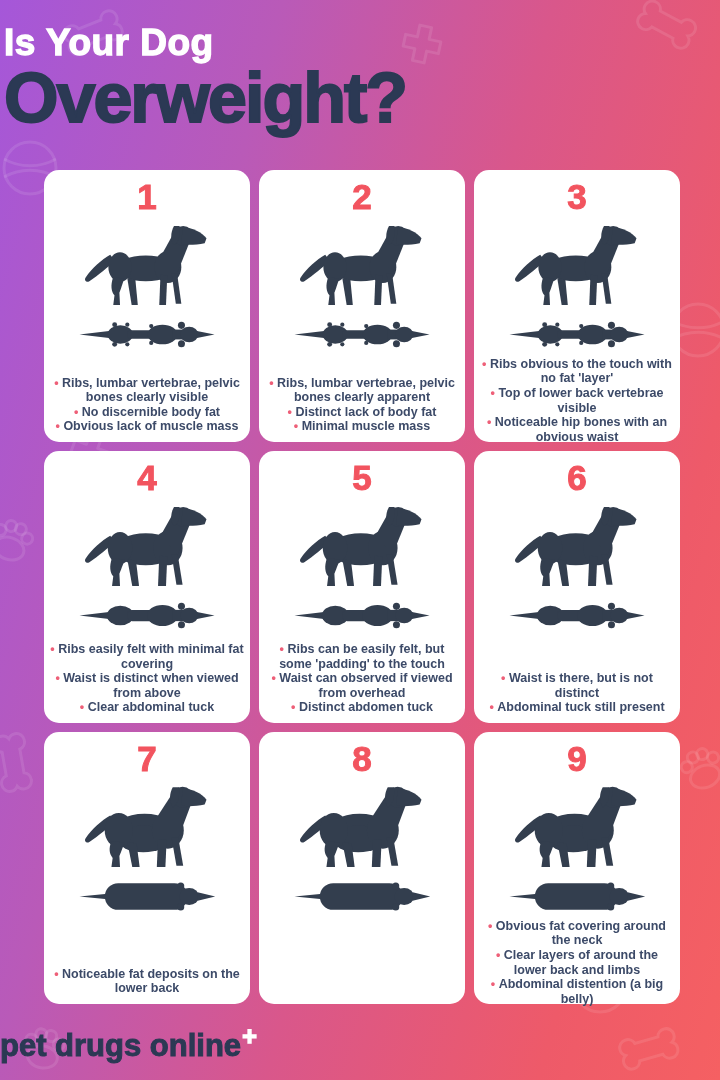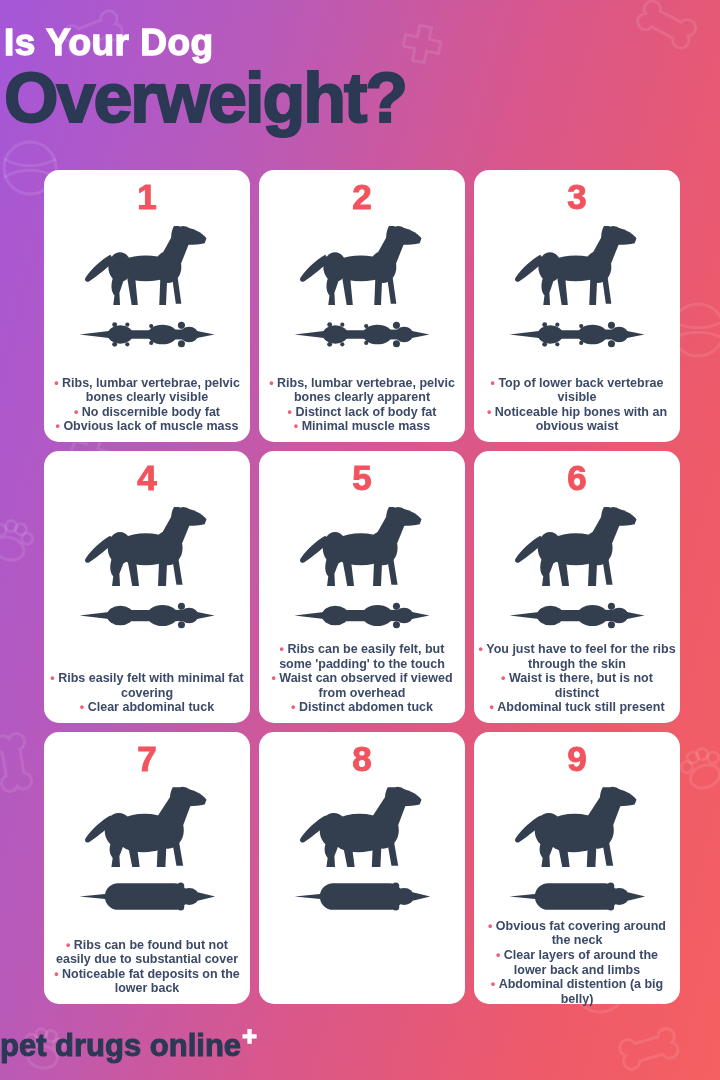--- a/index.html
+++ b/index.html
@@ -218,35 +218,37 @@
 
     <div class="card">
       <div class="score">3</div>
       <svg class="side-svg" viewBox="0 0 220 150">
           <use href="#dog-side-thin"></use>
         </svg>
       <svg class="top-svg" viewBox="0 0 200 64">
           <use href="#dog-top-thin"></use>
         </svg>
       <div class="bullets">
+        <div class="bullet">Ribs obvious to the touch with no fat 'layer'</div>
         <div class="bullet">Top of lower back vertebrae visible</div>
         <div class="bullet">Noticeable hip bones with an obvious waist</div>
       </div>
     </div>
 
     <div class="card">
       <div class="score">4</div>
       <svg class="side-svg" viewBox="0 0 220 150">
           <use href="#dog-side-ideal"></use>
         </svg>
       <svg class="top-svg" viewBox="0 0 200 64">
           <use href="#dog-top-ideal"></use>
         </svg>
       <div class="bullets">
         <div class="bullet">Ribs easily felt with minimal fat covering</div>
+        <div class="bullet">Waist is distinct when viewed from above</div>
         <div class="bullet">Clear abdominal tuck</div>
       </div>
     </div>
 
     <div class="card">
       <div class="score">5</div>
       <svg class="side-svg" viewBox="0 0 220 150">
           <use href="#dog-side-ideal"></use>
         </svg>
       <svg class="top-svg" viewBox="0 0 200 64">
@@ -261,36 +263,34 @@
 
     <div class="card">
       <div class="score">6</div>
       <svg class="side-svg" viewBox="0 0 220 150">
           <use href="#dog-side-ideal"></use>
         </svg>
       <svg class="top-svg" viewBox="0 0 200 64">
           <use href="#dog-top-ideal"></use>
         </svg>
       <div class="bullets">
-        <div class="bullet">You just have to feel for the ribs through the skin</div>
         <div class="bullet">Waist is there, but is not distinct</div>
         <div class="bullet">Abdominal tuck still present</div>
       </div>
     </div>
 
     <div class="card">
       <div class="score">7</div>
       <svg class="side-svg" viewBox="0 0 220 150">
           <use href="#dog-side-heavy"></use>
         </svg>
       <svg class="top-svg" viewBox="0 0 200 64">
           <use href="#dog-top-heavy"></use>
         </svg>
       <div class="bullets">
-        <div class="bullet">Ribs can be found but not easily due to substantial cover</div>
         <div class="bullet">Noticeable fat deposits on the lower back</div>
       </div>
     </div>
 
     <div class="card">
       <div class="score">8</div>
       <svg class="side-svg" viewBox="0 0 220 150">
           <use href="#dog-side-heavy"></use>
         </svg>
       <svg class="top-svg" viewBox="0 0 200 64">

